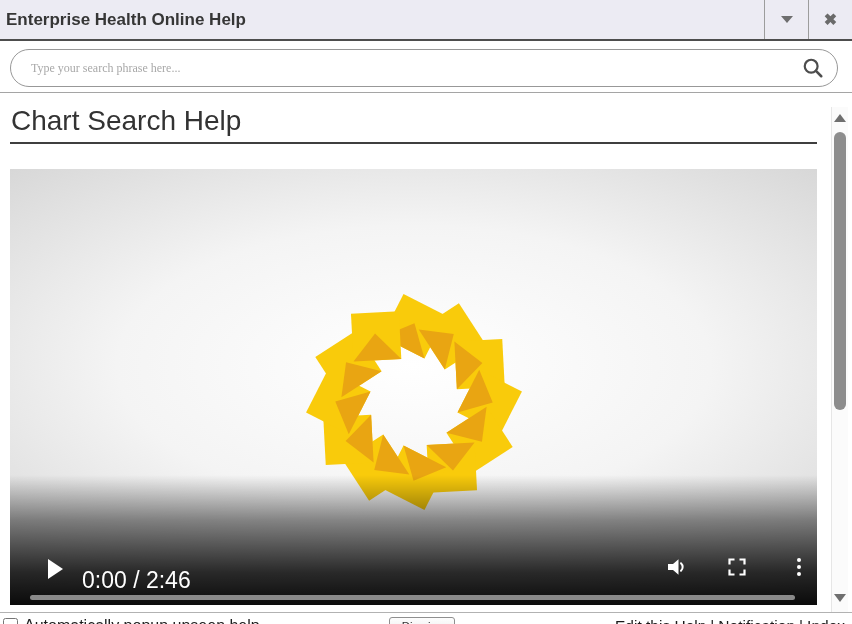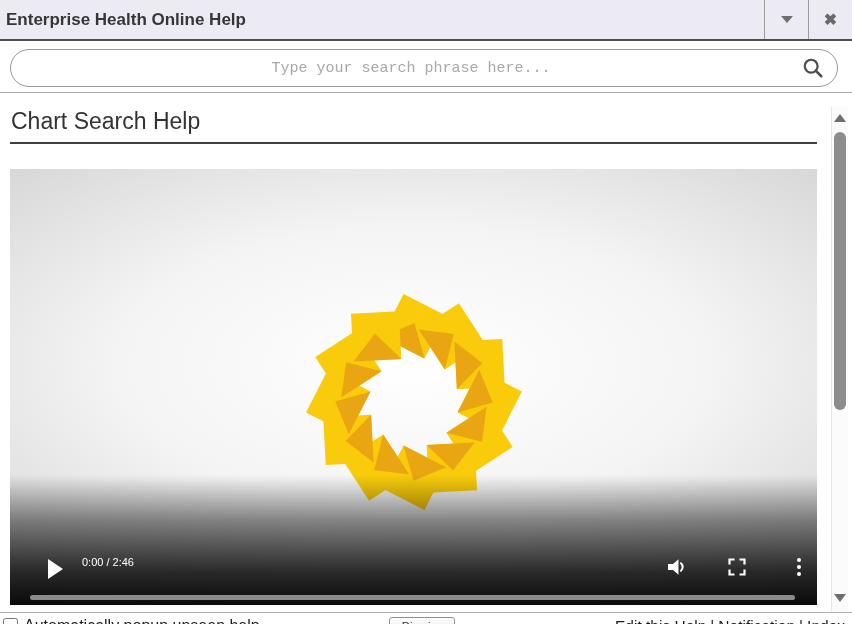--- a/index.html
+++ b/index.html
@@ -24,50 +24,50 @@
   }
   .close-x{ color:#6a6a6a; font-size:16px; font-weight:bold; line-height:1; }
 
   
   .search-row{
     height:52px; background:#fff; border-bottom:1px solid #a5a5a5; position:relative;
   }
   .search-pill{ position:absolute; left:10px; right:14px; top:8px; height:38px; }
   .search-input{
     width:100%; height:100%; border:1.5px solid #989898; border-radius:19px;
-    padding:0 46px 0 20px; font-size:15px; font-family:Liberation Mono, monospace;
-    color:#444; outline:none;text-align:center;
+    padding:0 46px 0 20px; font-size:12px; font-family:Liberation Serif, serif;
+    color:#444; outline:none;
   }
   .search-input::placeholder{ color:#a8a8a8; }
   .search-icon{ position:absolute; right:14px; top:8px; width:22px; height:22px; cursor:pointer; }
 
   
   .content{ position:relative; height:505px; background:#fff; }
   .page-title{
-    margin:14px 40px 0 11px; font-size:23px; font-weight:400; color:#333; line-height:28px;
+    margin:14px 40px 0 11px; font-size:28px; font-weight:400; color:#333; line-height:28px;
   }
   .title-rule{ border:none; border-top:2px solid #3f3f3f; margin:7px 35px 0 10px; }
 
   
   .video{
     position:absolute; left:10px; top:62px; width:807px; height:436px;
     background:radial-gradient(ellipse 115% 100% at 50% 45%, #ffffff 0%, #f4f4f4 32%, #d8d8d8 62%, #a2a2a2 100%);
     overflow:hidden;
   }
   .video-logo{ position:absolute; left:calc(50% - 115px); top:118px; width:230px; height:230px; }
   .controls-shade{
     position:absolute; left:0; right:0; bottom:0; height:130px;
     background:linear-gradient(to bottom, rgba(0,0,0,0) 0%, rgba(0,0,0,0.45) 35%, rgba(0,0,0,0.82) 75%, rgba(0,0,0,0.95) 100%);
   }
   .controls{ position:absolute; left:0; right:0; bottom:0; height:60px; }
   .play-btn{
     position:absolute; left:38px; top:14px; width:0; height:0; cursor:pointer;
     border-top:10px solid transparent; border-bottom:10px solid transparent; border-left:15px solid #fff;
   }
-  .time-display{ position:absolute; left:72px; top:11px; color:#fff; font-size:11px; }
+  .time-display{ position:absolute; left:72px; top:22px; color:#fff; font-size:23px; }
   .ctrl-icon{ position:absolute; top:10px; width:24px; height:24px; cursor:pointer; }
   .vol-icon{ left:654px; }
   .fs-icon{ left:715px; }
   .menu-icon{ left:777px; }
   .progress-bar{
     position:absolute; left:20px; bottom:5px; width:765px; height:5px;
     background:#8a8a8a; border-radius:3px; cursor:pointer;
   }
 
   

